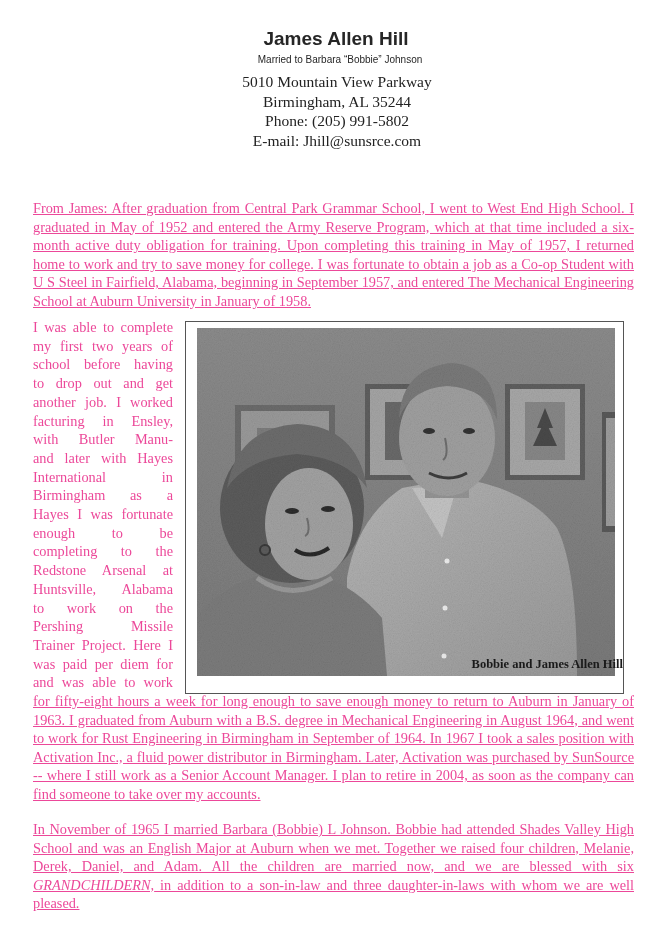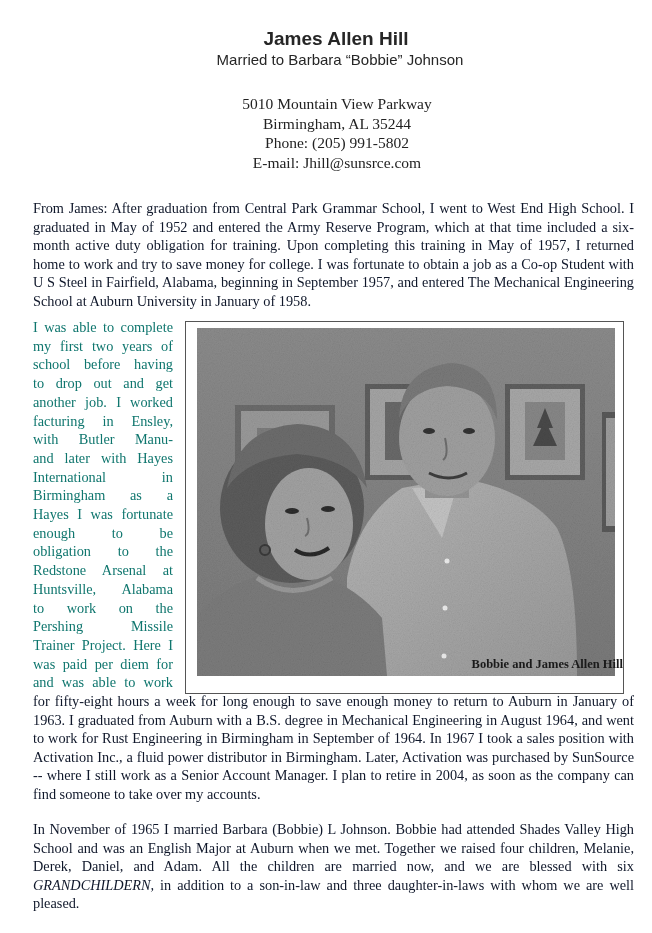--- a/index.html
+++ b/index.html
@@ -23,61 +23,62 @@
       font-family: "Liberation Sans", sans-serif;
       color: #262626;
     }
     .header .name {
       font-size: 19px;
       font-weight: bold;
       line-height: 22px;
       padding-left: 20px;
     }
     .header .married {
-      font-size: 15px;
+      font-size: 10px;
       line-height: 19px;
       padding-left: 28px;
     }
     .address {
       position: absolute;
       left: 0;
-      top: 94px;
+      top: 72px;
       width: 652px;
       text-align: center;
       font-family: "Liberation Serif", serif;
       font-size: 15.5px;
       line-height: 19.5px;
       color: #222;
       padding-left: 22px;
       box-sizing: border-box;
     }
     .para {
       position: absolute;
       font-family: "Liberation Serif", serif;
       font-size: 14.3px;
       line-height: 18.6px;
       text-align: justify;
-      color: #0f172a;
+      color: #ec4899;
+      text-decoration: underline;
     }
     .para-1 {
       left: 33px;
       top: 199px;
       width: 601px;
     }
     .col-left {
       position: absolute;
       left: 33px;
       top: 318px;
       width: 140px;
       font-family: "Liberation Serif", serif;
       font-size: 14.3px;
       line-height: 18.7px;
       text-align: justify;
       text-align-last: justify;
-      color: #0f766e;
+      color: #ec4899;
     }
     .col-left .line {
       display: block;
       text-align: justify;
       text-align-last: justify;
       white-space: nowrap;
     }
     .para-2b {
       left: 33px;
       top: 692px;
@@ -147,21 +148,21 @@
   <span class="line">school before having</span>
   <span class="line">to drop out and get</span>
   <span class="line">another job. I worked</span>
   <span class="line">facturing in Ensley,</span>
   <span class="line">with Butler Manu-</span>
   <span class="line">and later with Hayes</span>
   <span class="line">International in</span>
   <span class="line">Birmingham as a</span>
   <span class="line">Hayes I was fortunate</span>
   <span class="line">enough to be</span>
-  <span class="line">obligation to the</span>
+  <span class="line">completing to the</span>
   <span class="line">Redstone Arsenal at</span>
   <span class="line">Huntsville, Alabama</span>
   <span class="line">to work on the</span>
   <span class="line">Pershing Missile</span>
   <span class="line">Trainer Project. Here I</span>
   <span class="line">was paid per diem for</span>
   <span class="line">and was able to work</span>
 </div>
 
 <div class="photo-frame">

